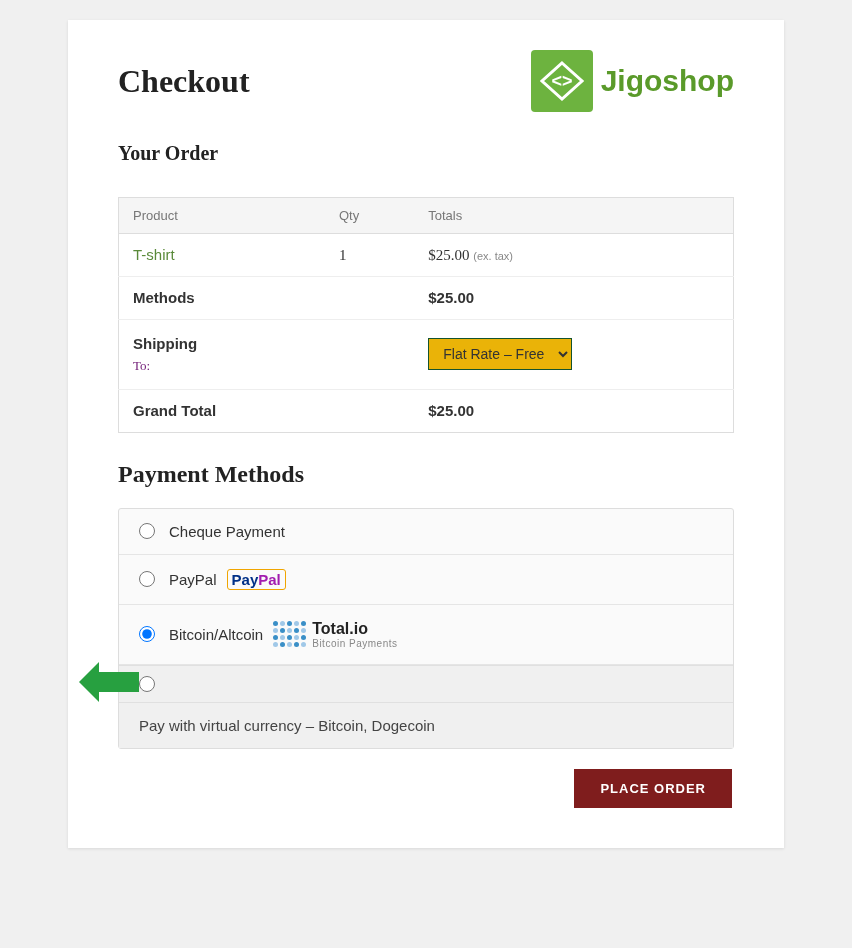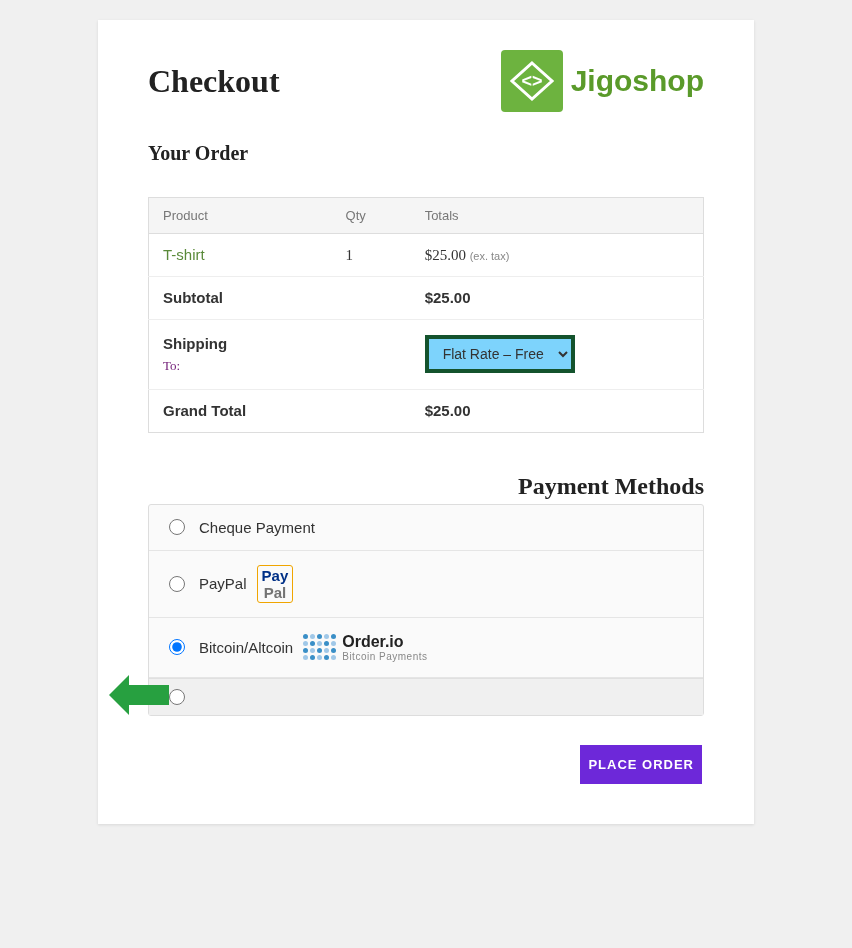--- a/index.html
+++ b/index.html
@@ -9,21 +9,21 @@
       font-size: 15px;
       color: #333;
       display: flex;
       justify-content: center;
       align-items: flex-start;
       min-height: 948px;
       padding: 20px;
     }
     .page-wrapper {
       background: #fff;
-      width: 656px;
+      width: 716px;
       padding: 30px 50px 40px 50px;
       box-shadow: 0 1px 3px rgba(0,0,0,0.1);
     }
     .header {
       display: flex;
       align-items: center;
       justify-content: space-between;
       margin-bottom: 30px;
     }
     .page-title {
@@ -59,21 +59,21 @@
     .section-title {
       font-size: 20px;
       font-weight: bold;
       margin-bottom: 32px;
       color: #222;
     }
     .order-table {
       width: 100%;
       border-collapse: collapse;
       border: 1px solid #ddd;
-      margin-bottom: 40px;
+      margin-bottom: 28px;
     }
     .order-table th {
       background: #f5f5f5;
       text-align: left;
       padding: 10px 14px;
       font-size: 13px;
       color: #777;
       font-family: Arial, sans-serif;
       font-weight: normal;
       border-bottom: 1px solid #ddd;
@@ -106,35 +106,34 @@
     }
     .shipping-label-wrap {
       line-height: 1.6;
     }
     .shipping-to {
       font-size: 13px;
       color: #701a75;
       font-family: Liberation Serif, serif;
     }
     .shipping-select {
-      border: 4px solid #14532d;
+      border: 1px solid #14532d;
       padding: 6px 10px;
       font-size: 14px;
       font-family: Arial, sans-serif;
-      background: #7dd3fc;
+      background: #eab308;
       color: #333;
       appearance: auto;
       cursor: pointer;
     }
     .payment-section-title {
       font-size: 24px;
       font-weight: bold;
-      margin-bottom: 4px;
+      margin-bottom: 20px;
       color: #222;
-      text-align: right;
     }
     .payment-box {
       border: 1px solid #ddd;
       background: #fafafa;
       border-radius: 3px;
       padding: 0;
       margin-bottom: 20px;
     }
     .payment-option {
       display: flex;
@@ -158,28 +157,27 @@
       display: flex;
       align-items: center;
       gap: 10px;
     }
     .paypal-badge {
       display: inline-flex;
       align-items: center;
       border: 1.5px solid #f0a500;
       padding: 1px 4px;
       border-radius: 3px;
-      flex-direction: column;
     }
     .paypal-pay {
       color: #003087;
       font-weight: bold;
     }
     .paypal-pal {
-      color: #737373;
+      color: #a21caf;
       font-weight: bold;
     }
     .gourl-logo {
       display: flex;
       align-items: center;
       gap: 6px;
     }
     .gourl-dots {
       display: grid;
       grid-template-columns: repeat(5, 5px);
@@ -220,31 +218,30 @@
       color: #444;
       border-top: 1px solid #e0e0e0;
     }
     .place-order-row {
       display: flex;
       justify-content: flex-end;
       margin-top: 10px;
       padding: 0 2px;
     }
     .place-order-btn {
-      background: #6d28d9;
+      background: #7f1d1d;
       color: #fff;
       border: none;
-      padding: 12px 8px;
+      padding: 12px 26px;
       font-size: 13px;
       font-family: Arial, sans-serif;
       font-weight: bold;
       letter-spacing: 1px;
       text-transform: uppercase;
       cursor: pointer;
-      margin-top: 9px;
     }
   </style>
 </head>
 <body>
 
 <div class="page-wrapper">
 
   <div class="header">
     <h1 class="page-title">Checkout</h1>
     <div class="logo-container">
@@ -273,21 +270,21 @@
       <tr>
         <td><span class="product-name">T-shirt</span></td>
         <td>1</td>
         <td>
           <span>$25.00</span>
           <span class="ex-tax">(ex. tax)</span>
         </td>
       </tr>
 
       <tr>
-        <td><span class="bold-label">Subtotal</span></td>
+        <td><span class="bold-label">Methods</span></td>
         <td></td>
         <td><span class="bold-value">$25.00</span></td>
       </tr>
 
       <tr>
         <td>
           <div class="shipping-label-wrap">
             <div class="bold-label">Shipping</div>
             <div class="shipping-to">To:</div>
           </div>
@@ -351,36 +348,37 @@
               <span class="gourl-dot"></span>
               <span class="gourl-dot light"></span>
               <span class="gourl-dot"></span>
             <span class="gourl-dot light"></span>
               <span class="gourl-dot"></span>
               <span class="gourl-dot light"></span>
               <span class="gourl-dot"></span>
               <span class="gourl-dot light"></span>
           </span>
           <span class="gourl-text-wrap">
-            <span class="gourl-name">Order.io</span>
+            <span class="gourl-name">Total.io</span>
             <span class="gourl-sub">Bitcoin Payments</span>
           </span>
         </span>
       </label>
     </div>
 
     <div style="display:flex;align-items:center;padding:10px 20px;background:#f0f0f0;border-top:1px solid #e0e0e0;position:relative;">
 
       <div style="position:absolute;left:-40px;top:50%;transform:translateY(-50%);">
         <svg width="60" height="40" viewBox="0 0 60 40" xmlns="http://www.w3.org/2000/svg">
           <polygon points="60,10 60,30 20,30 20,40 0,20 20,0 20,10" fill="#27a040"></polygon>
         </svg>
       </div>
       <input type="radio" name="payment" style="width: 16px; height: 16px; margin-right: 14px;">
       <span style="font-size:14px;font-family:Arial,sans-serif;color:#999;"></span>
     </div>
 
+    <div class="bitcoin-selected-info">Pay with virtual currency – Bitcoin, Dogecoin</div>
   </div>
 
   <div class="place-order-row">
     <button class="place-order-btn">PLACE ORDER</button>
   </div>
 </div>
 
 </body></html>

